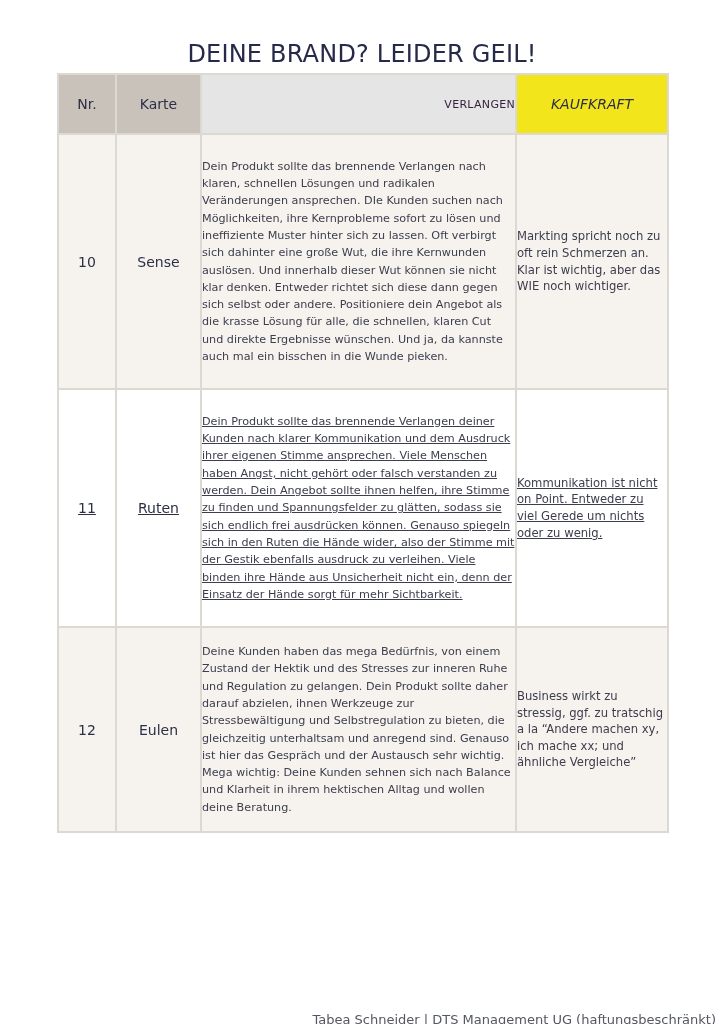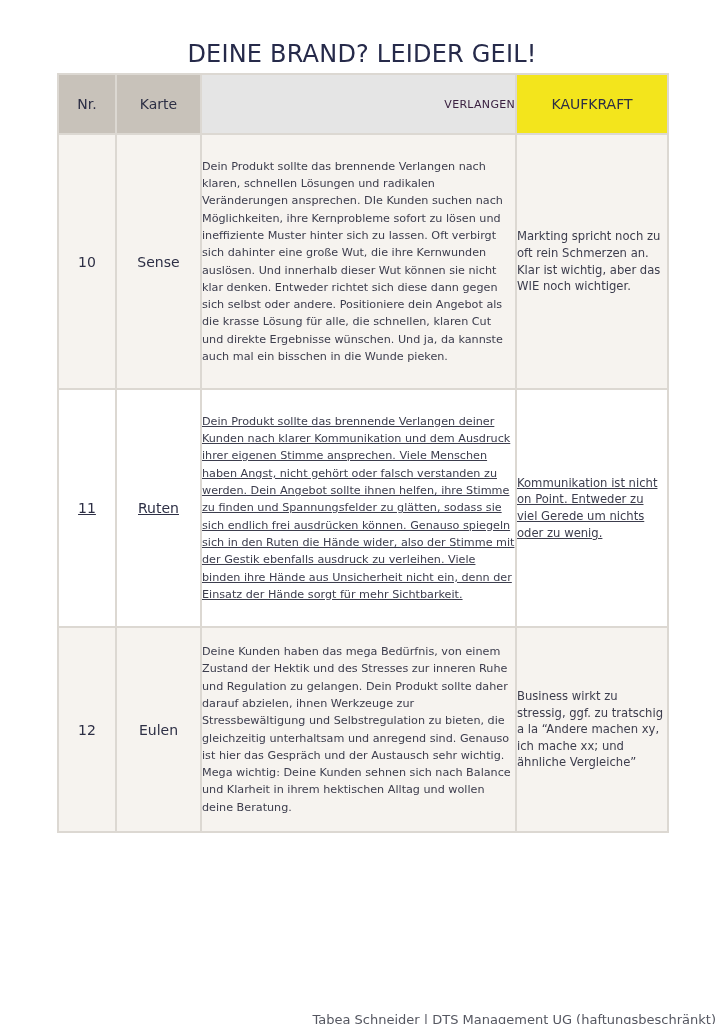--- a/index.html
+++ b/index.html
@@ -15,21 +15,21 @@
   table.main {
     position: absolute; top: 73px; left: 57px; width: 610px;
     border-collapse: collapse; table-layout: fixed;
   }
   table.main td, table.main th {
     border: 2px solid #dcd8d2; vertical-align: middle; padding: 0;
   }
   th { font-weight: normal; height: 58px; font-size: 14px; color: #2d2f45; }
   th.gray { background: #c8c2ba; }
   th.pink { background: #e5e5e5; font-size: 11px; color: #3a2040; letter-spacing: 0.3px; text-align: right; }
-  th.yellow { background: #f3e51c; font-size: 14px; color: #2d2f45; }
+  th.yellow { background: #f3e51c; font-size: 14px; color: #2d2f45; font-style: italic; }
   td.num, td.card { text-align: center; font-size: 14px; color: #2d2f45; }
   td.text { padding: 0 10px 0 11px; font-size: 11.2px; line-height: 17.3px; color: #3c3d4d; }
   td.kk { padding: 0 10px 0 11px; font-size: 11.6px; line-height: 16.6px; color: #3c3d4d; }
   tr.r1 td { height: 253px; background: #f6f3ef; }
   tr.r2 td { height: 236px; background: #ffffff; text-decoration: underline; }
   tr.r3 td { height: 203px; background: #f6f3ef; margin-top: 36px; }
   .footer {
     position: absolute; top: 1002px; right: 8px;
     font-size: 13px; color: #555761; margin-top: 10px;
   }

